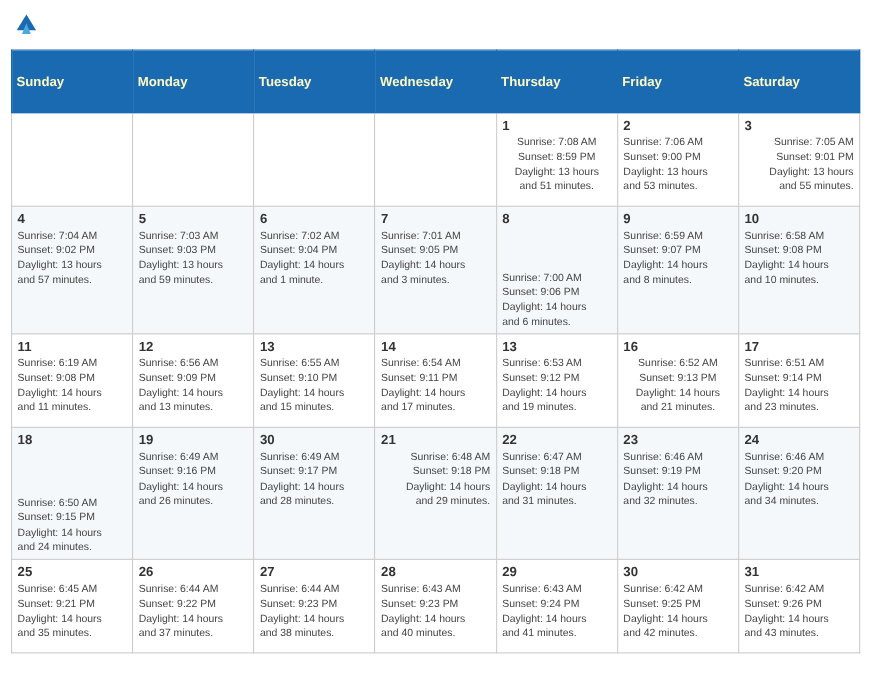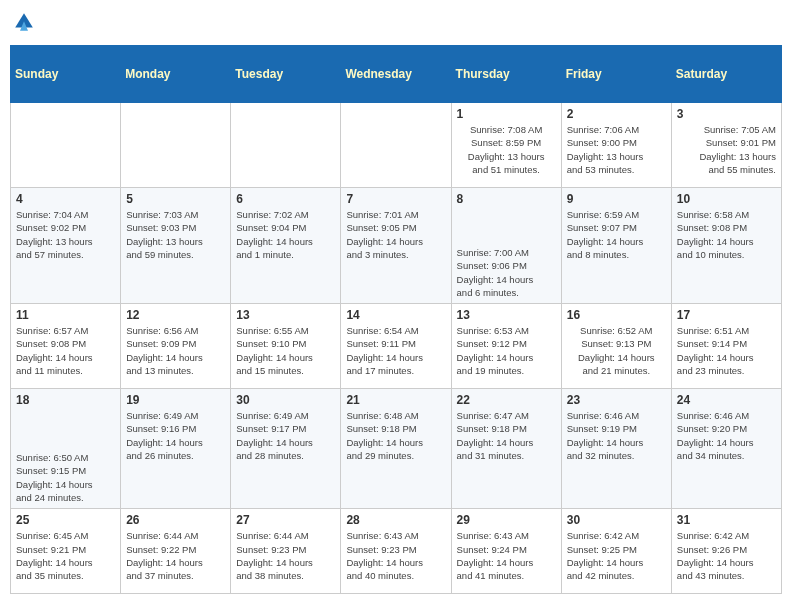--- a/index.html
+++ b/index.html
@@ -196,21 +196,21 @@
           <span class="day-num">10</span>
           <div class="day-info" style="white-space: pre-line;">Sunrise: 6:58 AM
 Sunset: 9:08 PM
 Daylight: 14 hours
 and 10 minutes.</div>
         </td>
       </tr>
       <tr>
         <td>
           <span class="day-num">11</span>
-          <div class="day-info" style="white-space: pre-line;">Sunrise: 6:57 AM
+          <div class="day-info" style="white-space: pre-line;">Sunrise: 6:19 AM
 Sunset: 9:08 PM
 Daylight: 14 hours
 and 11 minutes.</div>
         </td>
         <td>
           <span class="day-num">12</span>
           <div class="day-info" style="white-space: pre-line;">Sunrise: 6:56 AM
 Sunset: 9:09 PM
 Daylight: 14 hours
 and 13 minutes.</div>
@@ -268,21 +268,21 @@
         </td>
         <td>
           <span class="day-num">30</span>
           <div class="day-info" style="white-space: pre-line;">Sunrise: 6:49 AM
 Sunset: 9:17 PM
 Daylight: 14 hours
 and 28 minutes.</div>
         </td>
         <td>
           <span class="day-num">21</span>
-          <div class="day-info" style="white-space: pre-line;">Sunrise: 6:48 AM
+          <div class="day-info" style="white-space: pre-line; text-align: right;">Sunrise: 6:48 AM
 Sunset: 9:18 PM
 Daylight: 14 hours
 and 29 minutes.</div>
         </td>
         <td>
           <span class="day-num">22</span>
           <div class="day-info" style="white-space: pre-line;">Sunrise: 6:47 AM
 Sunset: 9:18 PM
 Daylight: 14 hours
 and 31 minutes.</div>

